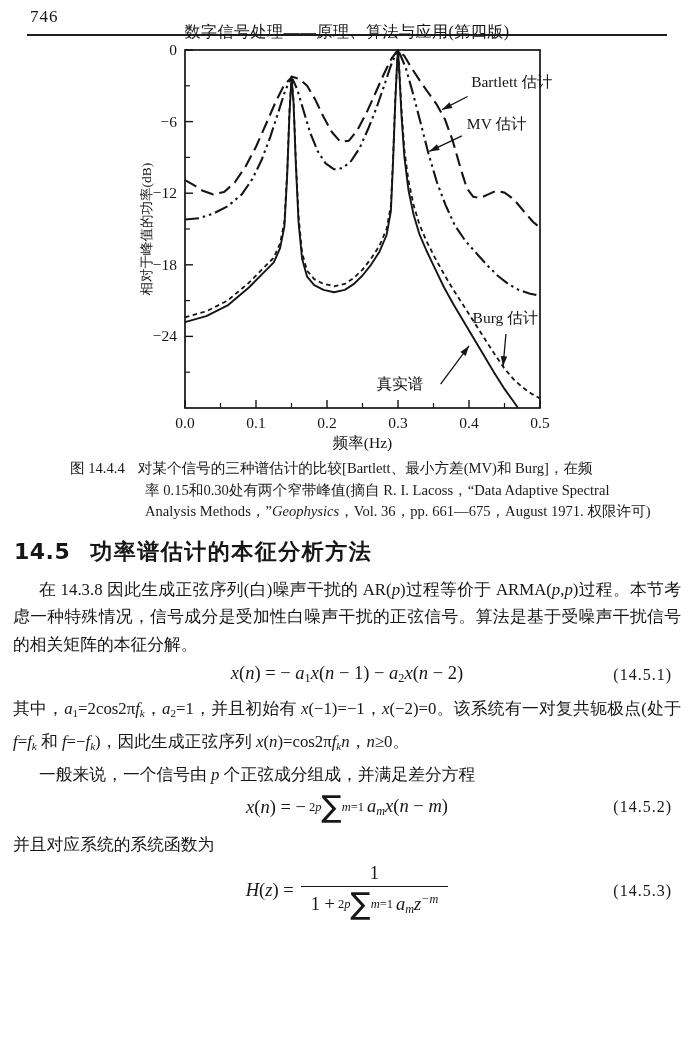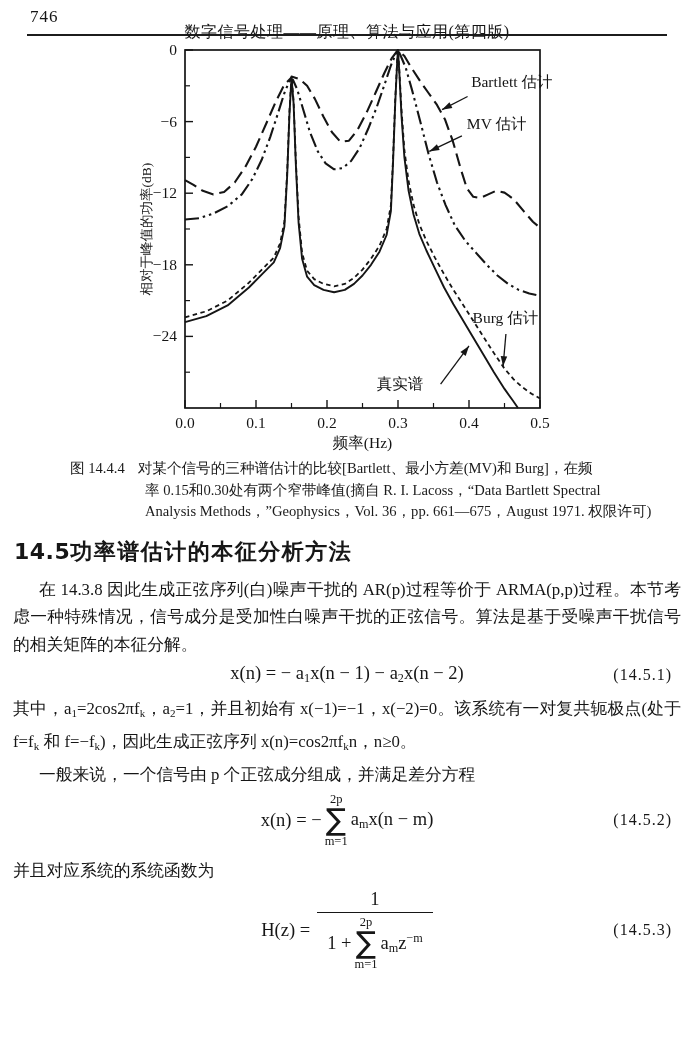--- a/index.html
+++ b/index.html
@@ -12,36 +12,36 @@
   .pagenum{font-size:17px;letter-spacing:1px;}
   .booktitle{position:absolute;left:50%;transform:translateX(-50%);top:22px;font-size:16px;white-space:nowrap;letter-spacing:0.5px;}
   .rule{border-top:2.3px solid #1c1c1c;margin:3px 27px 0 27px;}
   figure{margin:2px 0 0 0;padding:0;}
   svg#chart{display:block;font-family:"Liberation Serif","DejaVu Serif",serif;}
   figcaption{margin:4px 16px 0 70px;font-size:14.6px;line-height:21.5px;color:#1a1a1a;}
   .cap-line{white-space:nowrap;}
   .cap-label{margin-right:13px;}
   .cap-cont{margin-left:75px;}
   h2{font-family:"DejaVu Sans","Liberation Sans",sans-serif;font-size:22px;font-weight:700;margin:14px 0 0 14px;letter-spacing:1.5px;}
-  h2 .sec-num{letter-spacing:0.5px;}
+  h2 .sec-num{margin-right:20px;letter-spacing:0.5px;}
   .body-text{margin:9px 13px 0 13px;font-size:16.8px;line-height:27.5px;text-align:justify;}
   .body-text p{margin:0;}
   .indent{text-indent:26px;}
   .equation{position:relative;text-align:center;margin:5px 0 3px 0;font-size:18.5px;}
   .eq-num{position:absolute;right:22px;top:50%;transform:translateY(-50%);font-size:16px;letter-spacing:1px;}
   .eq-flex{display:inline-flex;align-items:center;justify-content:center;gap:3px;}
-  .sigma{display:inline-flex;flex-direction:column;align-items:center;line-height:1;}
+  .sigma{display:inline-flex;flex-direction:row;align-items:center;line-height:1;}
   .sigma .lim{font-size:12.5px;line-height:1.05;}
   .sigma .s{font-size:30px;line-height:0.95;font-family:"DejaVu Sans","Liberation Sans",sans-serif;}
   .frac{display:inline-flex;flex-direction:column;align-items:center;vertical-align:middle;margin-left:4px;}
   .frac .num{padding:0 4px 2px 4px;}
   .frac .den{border-top:1.6px solid #161616;padding:3px 10px 0 10px;display:inline-flex;align-items:center;gap:3px;}
   .sub{font-size:66%;vertical-align:-0.28em;}
   .sup{font-size:66%;vertical-align:0.55em;}
-  .it{}
+  .it{font-style:italic;}
 </style>
 </head>
 <body>
 
 <div class="page">
 
   <div class="header">
     <span class="pagenum">746</span>
     <span class="booktitle">数字信号处理——原理、算法与应用(第四版)</span>
   </div>
@@ -98,21 +98,21 @@
         <line x1="505.92" y1="296.0133333333333" x2="503.08" y2="328.23333333333335" stroke="#151515" stroke-width="1.3"></line>
         <polygon points="503.1,328.2 507.2,318.6 500.7,318.0" fill="#151515"></polygon>
         <text x="376.70000000000005" y="350.90666666666664" font-size="15.5" fill="#151515">真实谱</text>
         <line x1="440.6" y1="346.1333333333333" x2="469" y2="307.94666666666666" stroke="#151515" stroke-width="1.3"></line>
         <polygon points="469.0,307.9 460.4,314.0 465.7,317.9" fill="#151515"></polygon>
       </svg>
     <figcaption>
       <div class="cap-line">
         <span class="cap-label">图 14.4.4</span><span><span>对某个信号的三种谱估计的比较[Bartlett、最小方差(MV)和 Burg]，在频</span></span>
       </div>
-      <div class="cap-line cap-cont"><span>率 0.15和0.30处有两个窄带峰值(摘自 R. I. Lacoss，“Data Bartlett Spectral</span></div>
+      <div class="cap-line cap-cont"><span>率 0.15和0.30处有两个窄带峰值(摘自 R. I. Lacoss，“Data Adaptive Spectral</span></div>
       <div class="cap-line cap-cont"><span>Analysis Methods，”</span><span class="it">Geophysics</span><span>，Vol. 36，pp. 661—675，August 1971. 权限许可)</span></div>
     </figcaption>
   </figure>
 
   <h2>
     <span class="sec-num">14.5</span><span>功率谱估计的本征分析方法</span>
   </h2>
 
   <div class="body-text">
     <p class="indent"><span>在 14.3.8 因此生成正弦序列(白)噪声干扰的 AR(</span><span class="it">p</span><span>)过程等价于 ARMA(</span><span class="it">p</span><span>,</span><span class="it">p</span><span>)过程。本节考虑一种特殊情况，信号成分是受加性白噪声干扰的正弦信号。算法是基于受噪声干扰信号的相关矩阵的本征分解。</span></p>

